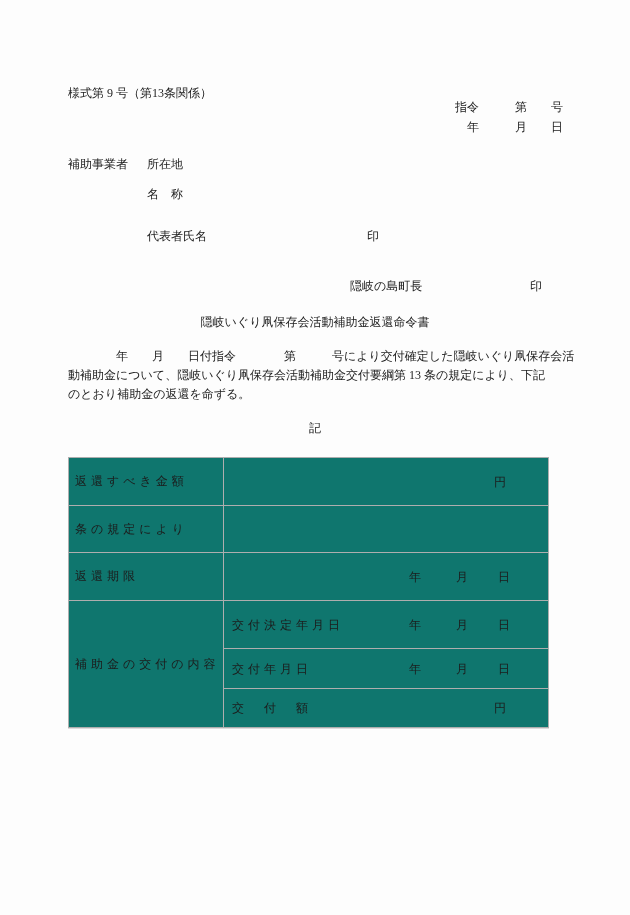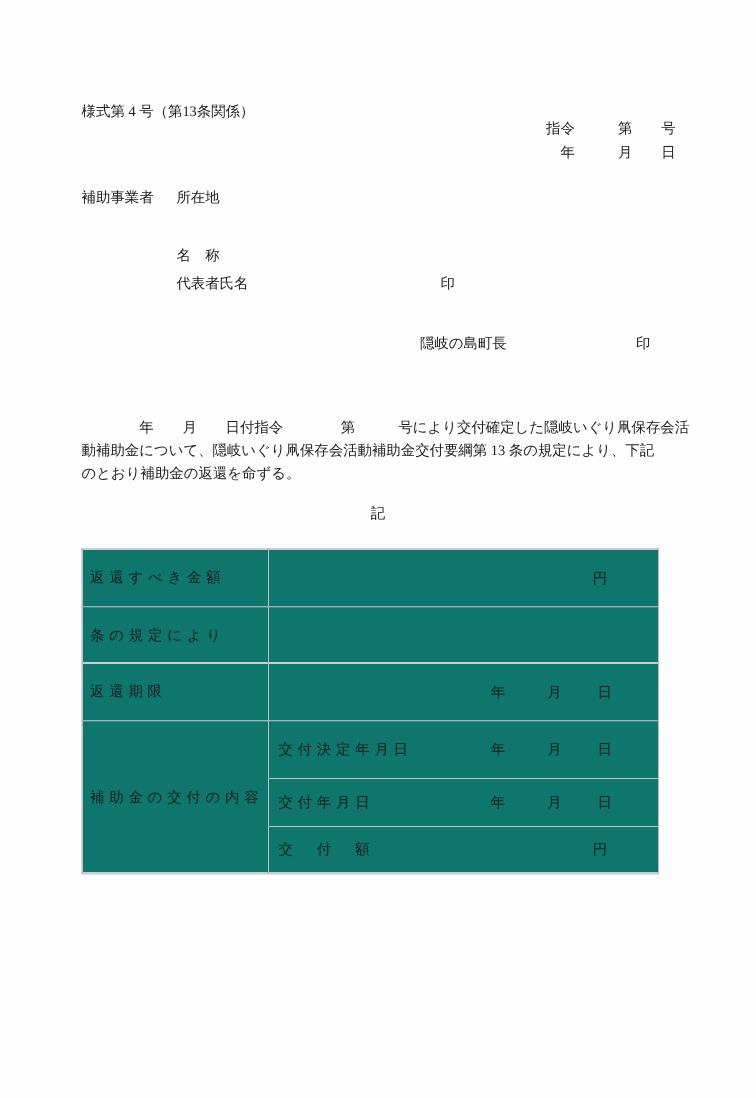--- a/index.html
+++ b/index.html
@@ -53,56 +53,57 @@
   .at-month { left:232px; letter-spacing:0; }
   .at-day   { left:274px; letter-spacing:0; }
   .at-yen   { left:270px; letter-spacing:0; }
 
   
   .form-number        { left:68px;  top:86px; }
   .directive-line     { top:100px; }
   .top-date-line      { top:120px; }
   .applicant-label    { left:68px;  top:157px; }
   .address-label      { left:147px; top:157px; }
-  .name-label         { left:147px; top:206px; }
+  .name-label         { left:147px; top:187px; }
   .representative-lbl { left:147px; top:229px; }
   .representative-seal{ left:367px; top:229px; }
   .mayor-label        { left:350px; top:279px; }
   .mayor-seal         { left:530px; top:279px; }
   .doc-title          { top:315px; }
   .body-line-1        { left:68px;  top:349px; }
   .body-line-2        { left:68px;  top:368px; }
   .body-line-3        { left:68px;  top:387px; }
   .record-marker      { top:421px; }
 </style>
 </head>
 <body>
 
 <div class="page">
 
-  <div class="line form-number">様式第 4 号（第13条関係）</div>
+  <div class="line form-number">様式第 9 号（第13条関係）</div>
 
   <div class="line right-anchored directive-line">指令　　　第　　号</div>
 
   <div class="line right-anchored top-date-line">年　　　月　　日</div>
 
   <div class="line applicant-label">補助事業者</div>
 
   <div class="line address-label">所在地</div>
 
   <div class="line name-label">名　称</div>
 
   <div class="line representative-lbl">代表者氏名</div>
 
   <div class="line representative-seal">印</div>
 
   <div class="line mayor-label">隠岐の島町長</div>
 
   <div class="line mayor-seal">印</div>
 
+  <div class="line centered doc-title">隠岐いぐり凧保存会活動補助金返還命令書</div>
 
   <div class="line body-line-1">　　　　年　　月　　日付指令　　　　第　　　号により交付確定した隠岐いぐり凧保存会活</div>
   <div class="line body-line-2">動補助金について、隠岐いぐり凧保存会活動補助金交付要綱第 13 条の規定により、下記</div>
   <div class="line body-line-3">のとおり補助金の返還を命ずる。</div>
 
   <div class="line centered record-marker">記</div>
 
   <table class="return-table">
     <colgroup>
         <col class="col-head">

